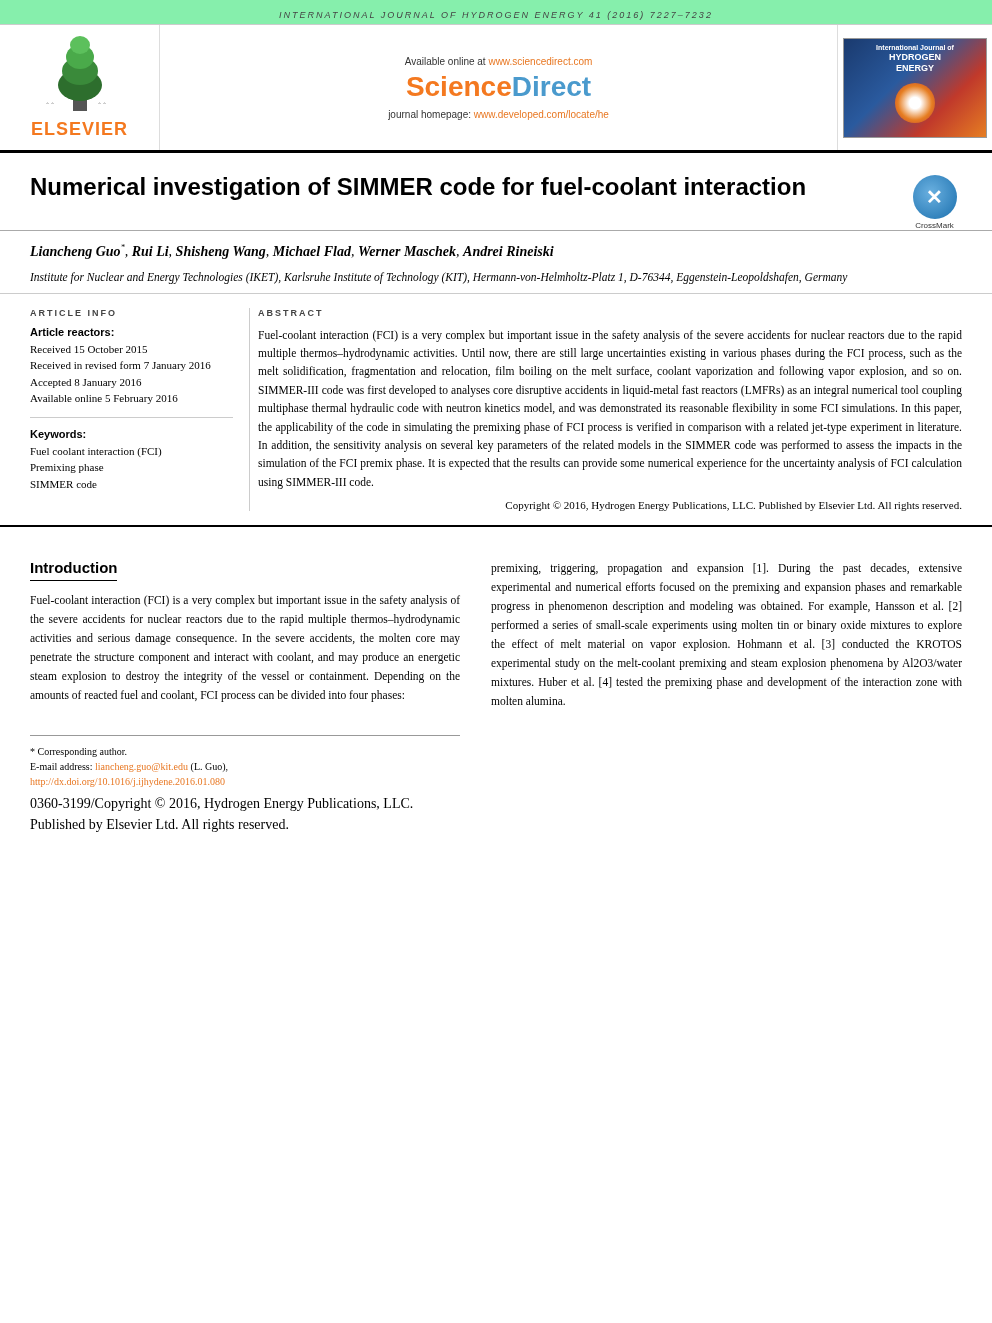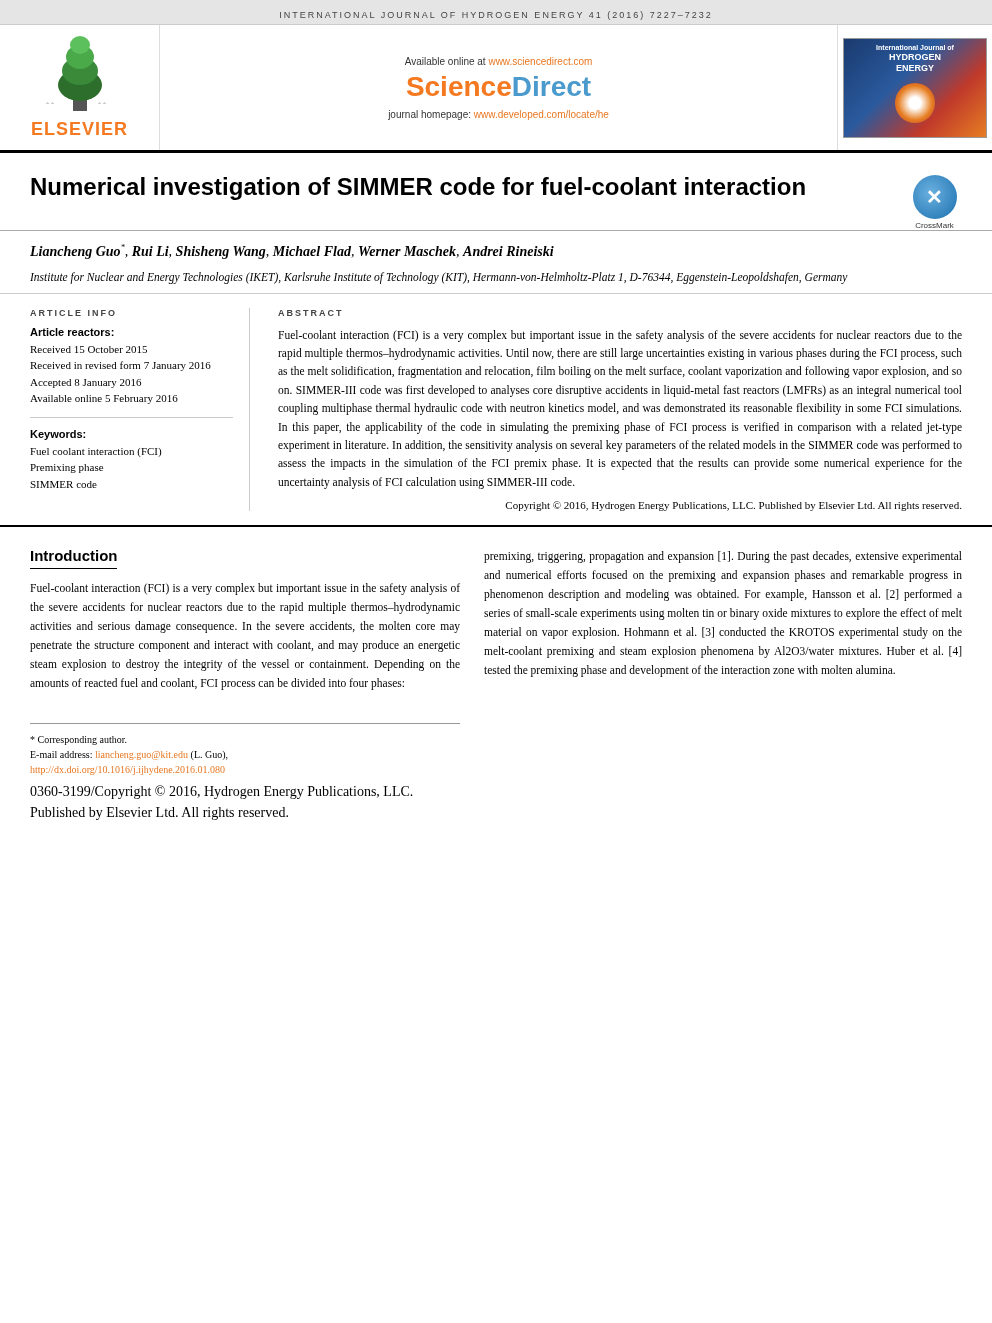--- a/index.html
+++ b/index.html
@@ -7,24 +7,25 @@
       background: #fff;
       font-family: 'Times New Roman', Times, serif;
       width: 992px;
       min-height: 1323px;
       color: #000;
       font-size: 13px;
     }
 
     
     .journal-top-bar {
-      background: #e5e5e5;
+      background: #86efac;
       text-align: center;
       padding: 6px 0 2px;
       border-bottom: 1px solid #ccc;
+      font-style: italic;
     }
     .journal-top-bar .journal-title {
       font-size: 9px;
       letter-spacing: 2px;
       color: #444;
       font-family: Arial, sans-serif;
       text-transform: uppercase;
     }
 
     
@@ -190,21 +191,21 @@
       font-style: italic;
       color: #000;
       margin-top: 6px;
       line-height: 1.5;
     }
 
     
     .content-section {
       display: flex;
       padding: 14px 30px;
-      gap: 28px;
+      gap: 8px;
       border-top: 1px solid #ccc;
     }
 
     .article-info-col {
       width: 220px;
       min-width: 220px;
       border-right: 1px solid #ccc;
       padding-right: 16px;
     }
     .section-heading {
@@ -246,23 +247,23 @@
     .copyright-text {
       font-size: 11px;
       color: #000;
       margin-top: 8px;
       text-align: right;
     }
 
     
     .main-content {
       border-top: 2px solid #000;
-      padding: 20px 30px;
-      display: flex;
-      gap: 24px;
+      padding: 32px 30px;
+      display: flex;
+      gap: 31px;
     }
 
     .left-col {
       width: 430px;
       min-width: 430px;
     }
     .right-col {
       flex: 1;
     }
 

